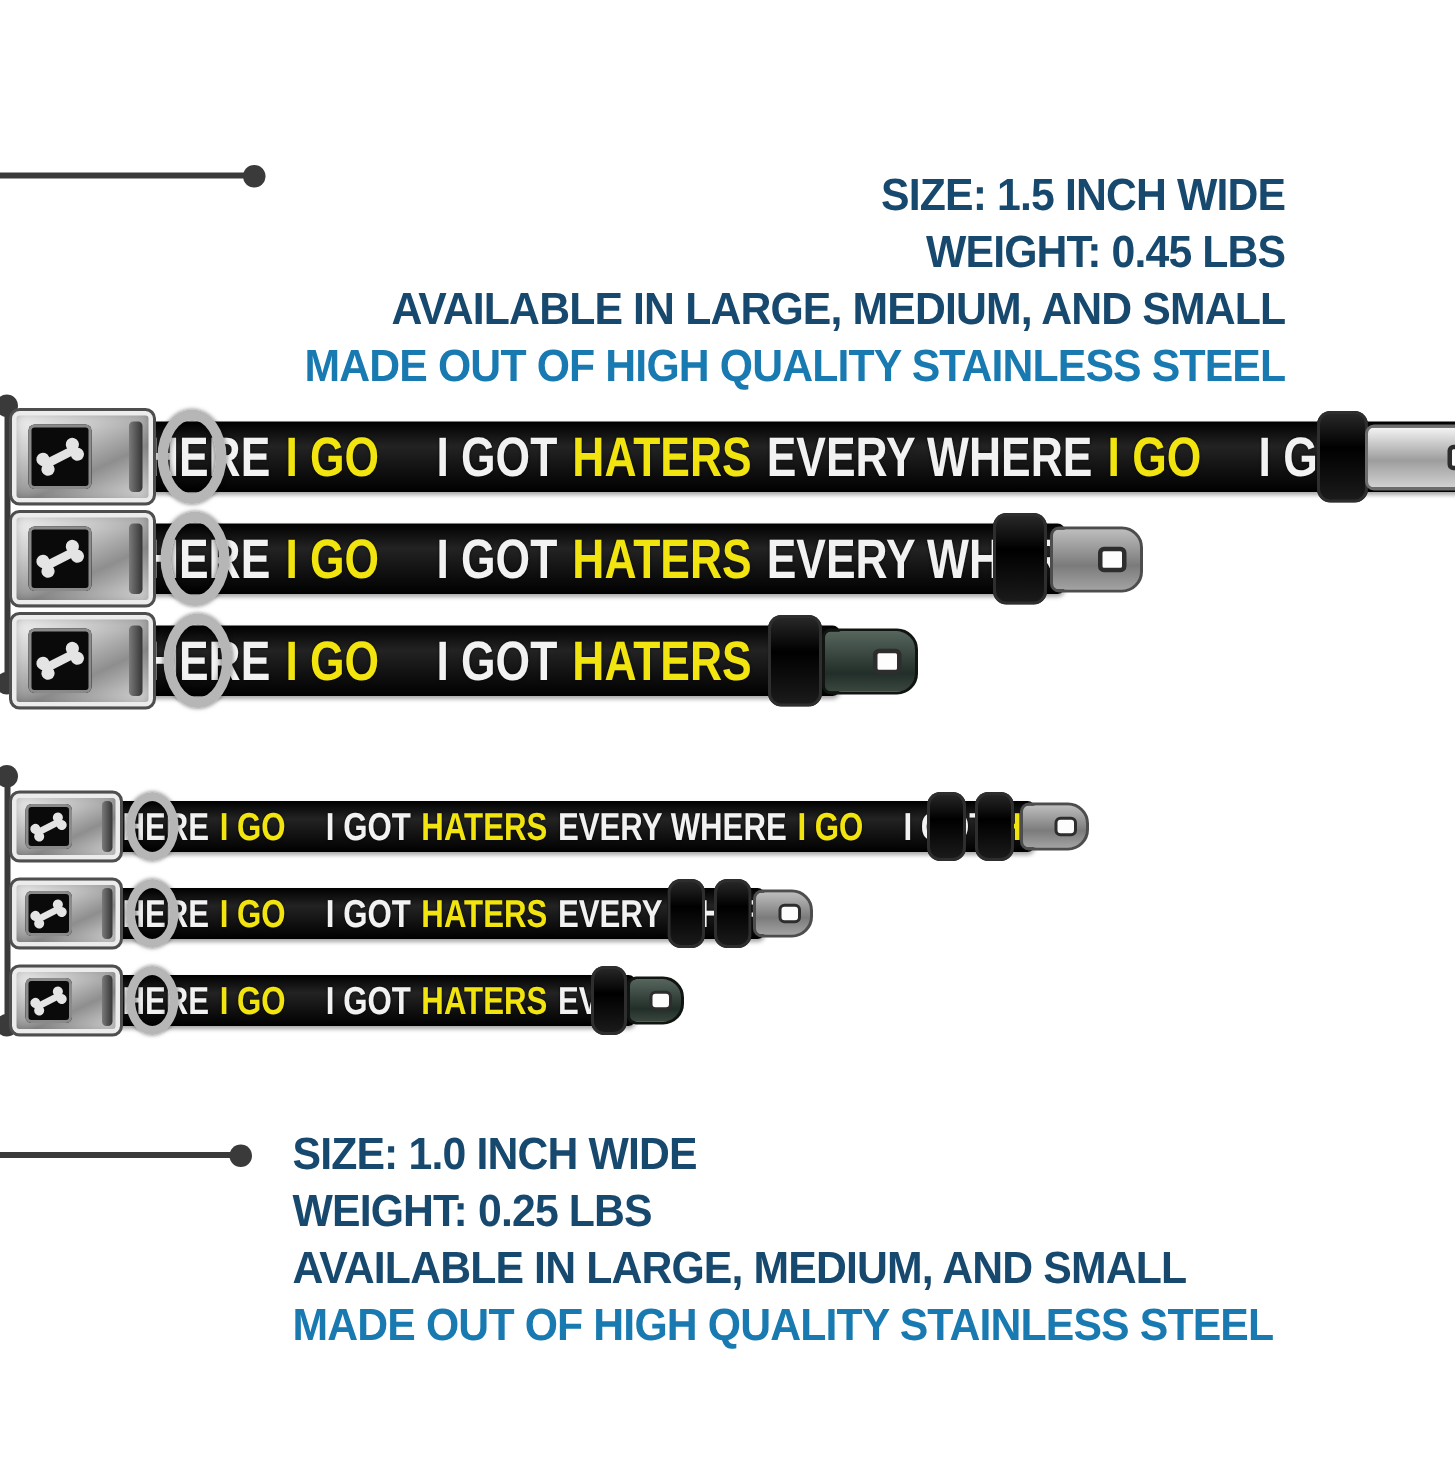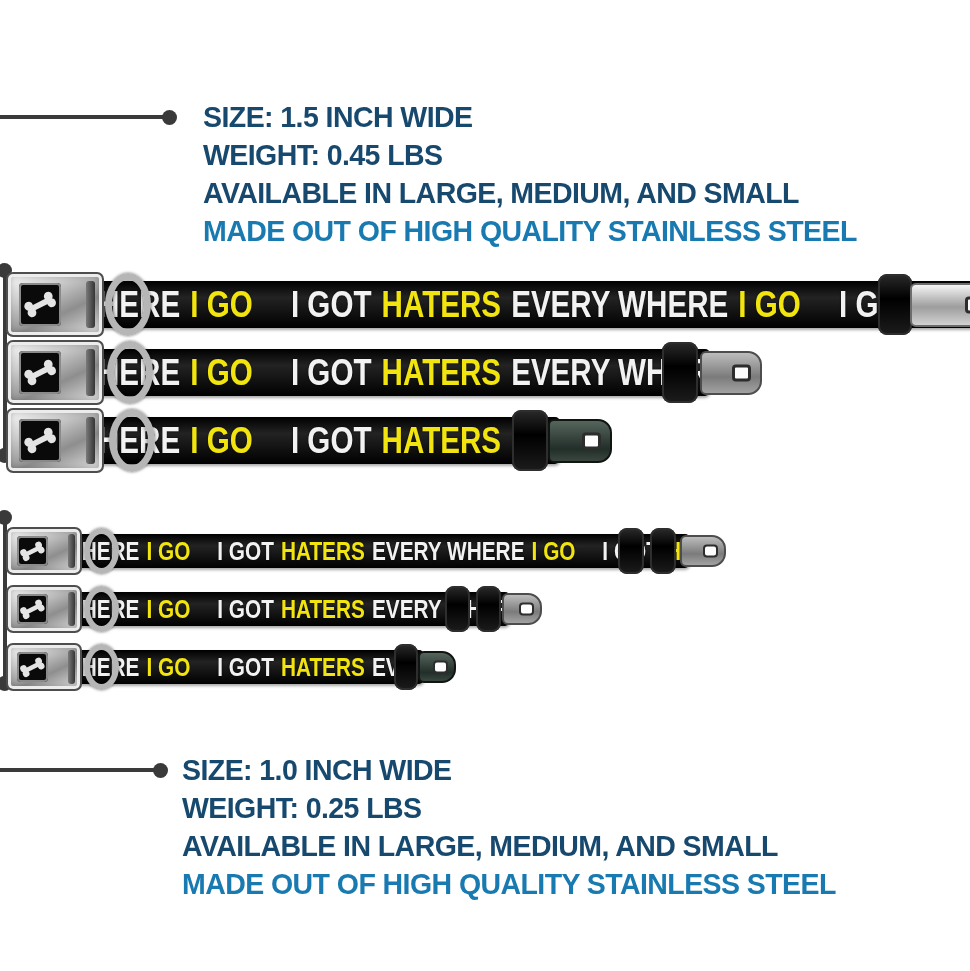--- a/index.html
+++ b/index.html
@@ -10,22 +10,22 @@
   .call-line{position:absolute;background:var(--c-callout,#3a3a3a);}
   .call-dot{position:absolute;width:15px;height:15px;border-radius:50%;
             background:var(--c-callout,#3a3a3a);}
 
   
   .spec-block{position:absolute;display:flex;flex-direction:column;}
   .spec-line{display:block;font-size:30px;font-weight:bold;letter-spacing:-0.6px;
              line-height:38px;color:var(--c-spec-dark,#17496e);white-space:nowrap;
              transform:scaleX(0.95);transform-origin:left center;}
   .spec-line.material{color:var(--c-spec-light,#187ab0);}
-  #spec-top{left:203px;top:98px;}
-  #spec-bottom{left:182px;top:751px;}
+  #spec-top{left:203px;top:112px;text-align:right;}
+  #spec-bottom{left:195px;top:751px;}
 
   
   .collar{position:absolute;left:0;top:0;}
   .strap{position:absolute;left:var(--sl);top:var(--st);width:var(--sw);height:var(--sh);
          background:linear-gradient(180deg,#000 0%,#232323 35%,#000 100%);
          border-radius:5px;overflow:hidden;z-index:2;
          box-shadow:0 2px 3px rgba(0,0,0,.35);}
   .strap-text{position:absolute;left:18px;top:0;height:100%;display:flex;align-items:center;
               white-space:nowrap;transform:scaleX(0.8);transform-origin:left center;}
   .big .strap-text{font-size:37px;}

